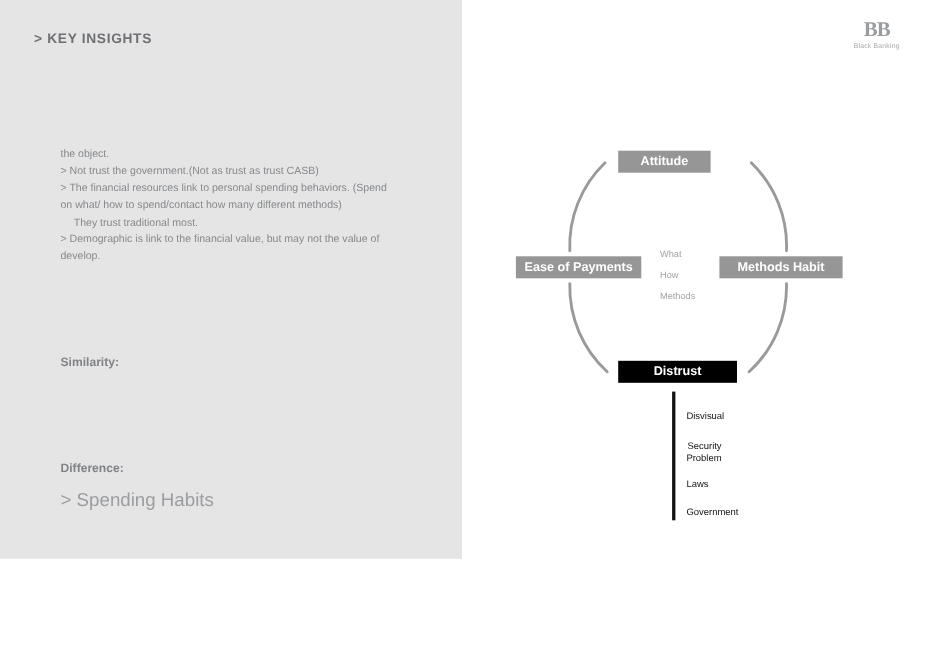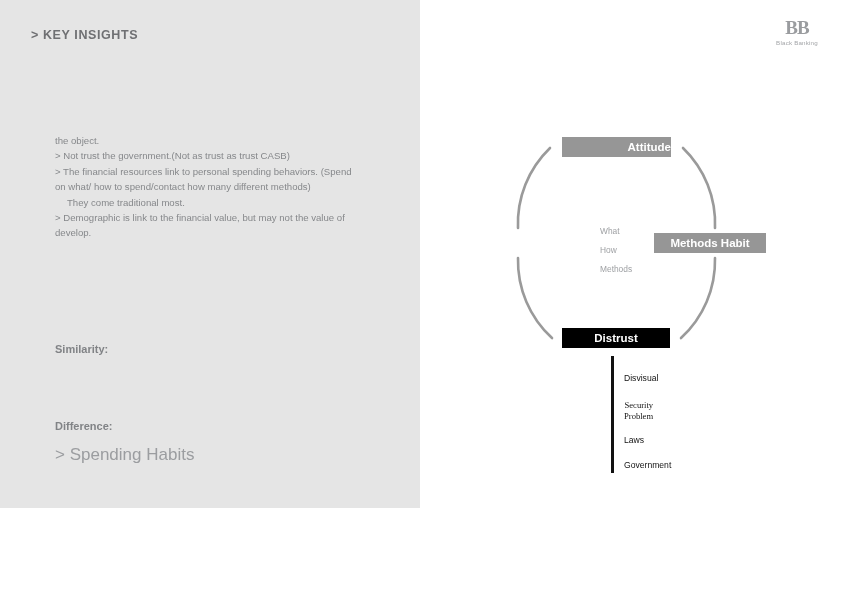--- a/index.html
+++ b/index.html
@@ -53,21 +53,20 @@
   #insights-block .ins-line { white-space: pre-wrap; }
   #insights-block .ins-line.indent { padding-left: 12px; }
 
   #similarity-heading {
     position: absolute;
     left: 55px;
     top: 324px;
     font-size: 11px;
     font-weight: bold;
     color: #818386;
-    margin-top: 19px;
   }
   #similarity-list {
     position: absolute;
     left: 55px;
     top: 350px;
     font-size: 11px;
     line-height: 14.5px;
   }
   #similarity-list .sim-item { color: #9b9da0; }
   #similarity-list .sim-item.active {
@@ -137,22 +136,21 @@
     font-size: 11.5px;
     font-weight: bold;
     text-align: center;
     line-height: 20px;
     height: 20px;
     white-space: nowrap;
   }
   #node-attitude {
     left: 122px;
     top: 27px;
-    width: 109px;
-    text-align: right;
+    width: 84px;
   }
   #node-ease {
     left: 29px;
     top: 123px;
     width: 114px;
   }
   #node-spending {
     left: 214px;
     top: 123px;
     width: 112px;
@@ -192,39 +190,39 @@
   .detail-item {
     position: absolute;
     left: 13px;
     font-size: 8.6px;
     line-height: 10.5px;
     color: #131313;
     white-space: pre-line;
     text-align: right;
   }
   #detail-0 { top: 17px; }
-  #detail-1 { top: 44px; font-family: Liberation Serif, serif; }
+  #detail-1 { top: 44px; }
   #detail-2 { top: 79px; }
   #detail-3 { top: 104px; }
 </style>
 </head>
 <body>
 
 <div id="slide">
 
   <div id="left-panel">
 
     <div id="page-title">&gt; KEY INSIGHTS</div>
 
     <div id="insights-block">
       <div class="ins-line">the object.</div>
       <div class="ins-line">&gt; Not trust the government.(Not as trust as trust CASB)</div>
       <div class="ins-line">&gt; The financial resources link to personal spending behaviors. (Spend</div>
       <div class="ins-line">on what/ how to spend/contact how many different methods)</div>
-      <div class="ins-line indent">They come traditional most.</div>
+      <div class="ins-line indent">They trust traditional most.</div>
       <div class="ins-line">&gt; Demographic is link to the financial value, but may not the value of</div>
       <div class="ins-line">develop.</div>
     </div>
 
     <div id="similarity-heading">Similarity:</div>
 
     <div id="difference-heading">Difference:</div>
     <div id="difference-list">
       <div class="diff-item">&gt; Spending Habits</div>
     </div>
@@ -243,20 +241,21 @@
       <path d="M 110 38 A 105 105 0 0 0 78 118" fill="none" stroke="#9a9a9a" stroke-width="2.6" stroke-linecap="round"></path>
 
       <path d="M 243 38 A 105 105 0 0 1 275 118" fill="none" stroke="#9a9a9a" stroke-width="2.6" stroke-linecap="round"></path>
 
       <path d="M 78 148 A 105 105 0 0 0 112 228" fill="none" stroke="#9a9a9a" stroke-width="2.6" stroke-linecap="round"></path>
 
       <path d="M 275 148 A 105 105 0 0 1 241 228" fill="none" stroke="#9a9a9a" stroke-width="2.6" stroke-linecap="round"></path>
     </svg>
 
     <div class="node-box" id="node-attitude">Attitude</div>
+    <div class="node-box" id="node-ease">Ease of Payments</div>
     <div class="node-box" id="node-spending">Methods Habit</div>
     <div class="node-box" id="node-distrust">Distrust</div>
 
     <div id="center-words">
       <div>What</div>
       <div>How</div>
       <div>Methods</div>
     </div>
 
   </div>

